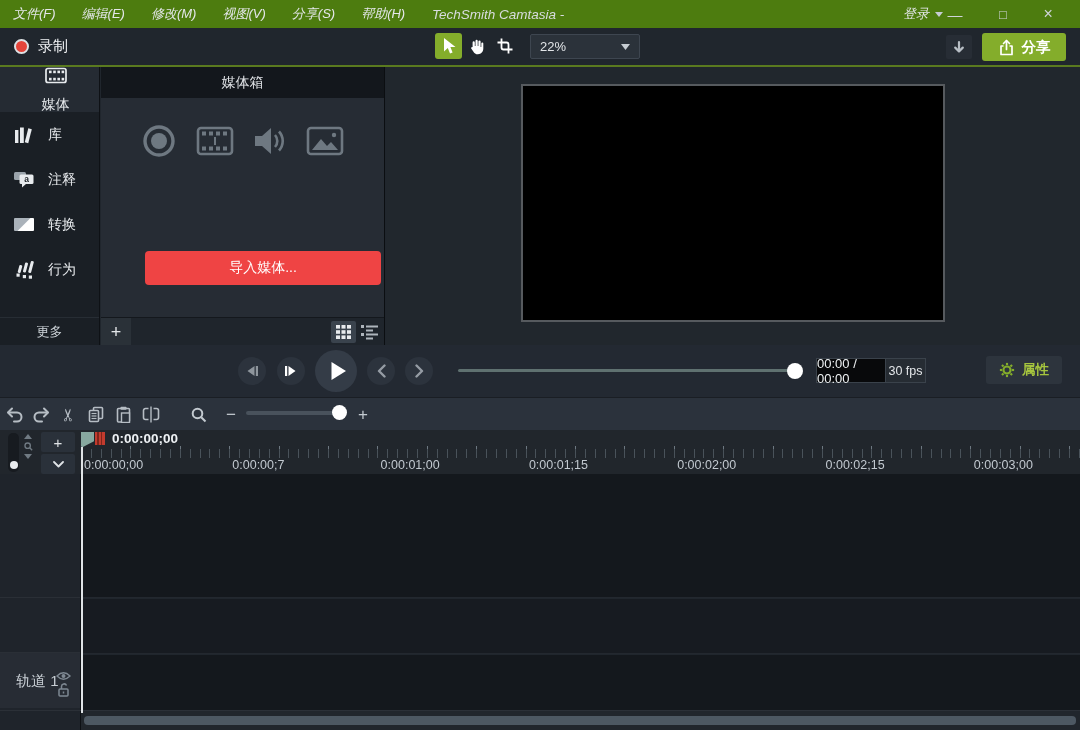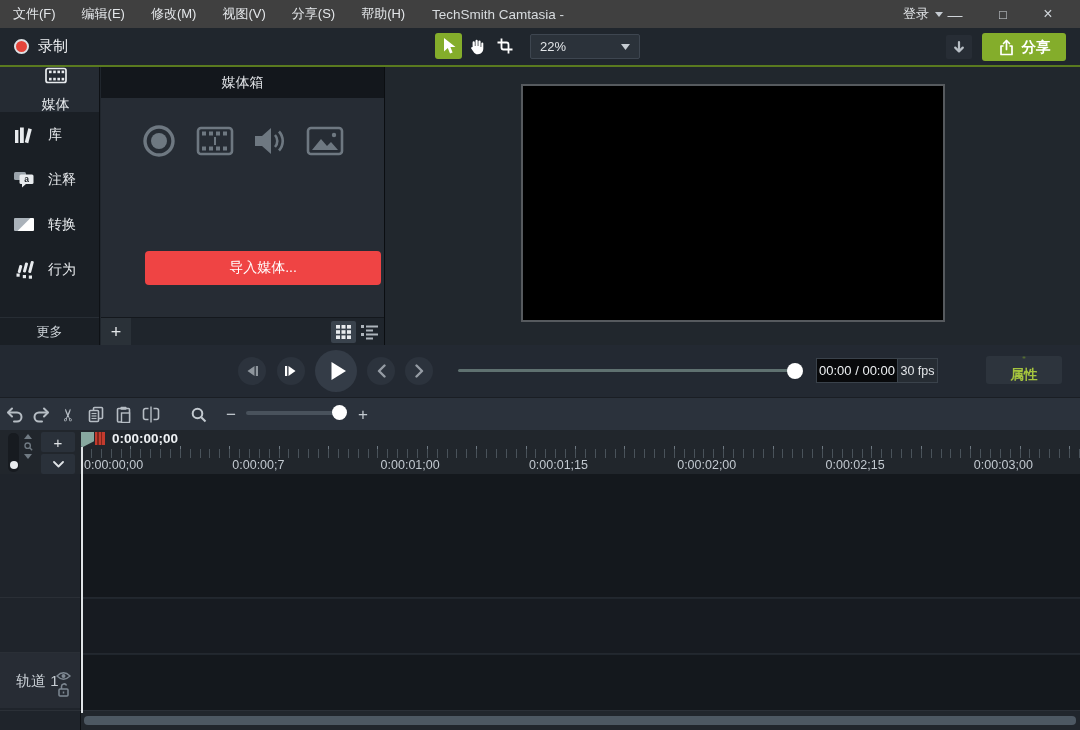--- a/index.html
+++ b/index.html
@@ -1,20 +1,20 @@
 <!DOCTYPE html>
 <html><head>
 <meta charset="utf-8">
 <style>
   html,body{margin:0;padding:0;background:#111;}
   *{box-sizing:border-box;font-family:"Liberation Sans","DejaVu Sans",sans-serif;}
   #app{position:relative;width:1080px;height:730px;background:#20262d;overflow:hidden;color:#dfe3e6;}
 
   
-  #menubar{position:absolute;left:0;top:0;width:1080px;height:28px;background:#404040;display:flex;align-items:center;}
+  #menubar{position:absolute;left:0;top:0;width:1080px;height:28px;background:#4d7c0f;display:flex;align-items:center;font-style:italic;}
   .menu-item{font-size:13px;color:#e4e7ea;padding:0 13px;height:28px;display:flex;align-items:center;cursor:default;}
   #win-title{position:absolute;left:432px;top:0;height:28px;display:flex;align-items:center;font-size:13.5px;color:#d8dcdf;}
   #login{position:absolute;left:886px;top:0;height:28px;display:flex;align-items:center;gap:6px;font-size:13px;color:#e4e7ea;margin-left:17px;}
   .win-btn{position:absolute;top:0;width:30px;height:28px;display:flex;align-items:center;justify-content:center;font-size:15px;color:#cfd4d9;}
   #btn-min{left:940px;}#btn-max{left:988px;font-size:13px;}#btn-close{left:1033px;font-size:16px;}
 
   
   #toolbar{position:absolute;left:0;top:28px;width:1080px;height:37px;background:#20262d;}
   #record-btn{position:absolute;left:8px;top:5px;height:27px;display:flex;align-items:center;gap:9px;padding:0 6px;}
   #record-dot{width:15px;height:15px;border-radius:50%;background:#e5443a;border:2px solid #dde1e4;}
@@ -50,23 +50,23 @@
   #canvas{position:absolute;left:386px;top:0;width:694px;height:278px;background:#21272d;}
   #preview{position:absolute;left:135px;top:17px;width:424px;height:238px;background:#000;border:2px solid #565a5e;}
 
   
   #playbar{position:absolute;left:0;top:345px;width:1080px;height:52px;background:#232932;}
   .pb-btn{position:absolute;width:28px;height:28px;top:12px;border-radius:50%;background:#2c333d;display:flex;align-items:center;justify-content:center;}
   #pb-play{width:42px;height:42px;top:5px;background:#343c47;}
   #pb-slider{position:absolute;left:458px;top:24px;width:342px;height:3px;background:#5f7170;border-radius:2px;}
   #pb-thumb{position:absolute;left:787px;top:18px;width:16px;height:16px;border-radius:50%;background:#fff;}
   #time-group{position:absolute;left:816px;top:13px;height:25px;display:flex;border:1px solid #3a424b;}
-  #time-box{width:80px;background:#08090b;display:flex;align-items:center;justify-content:center;font-size:13px;color:#eef1f3;}
+  #time-box{width:68px;background:#08090b;display:flex;align-items:center;justify-content:center;font-size:13px;color:#eef1f3;}
   #fps-box{width:40px;background:#262c33;border-left:1px solid #3a424b;display:flex;align-items:center;justify-content:center;font-size:12.5px;color:#e2e5e8;}
-  #props-btn{position:absolute;left:986px;top:11px;width:76px;height:28px;background:#2d343d;border-radius:3px;display:flex;align-items:center;justify-content:center;gap:7px;font-size:13.5px;color:#a5c43e;font-weight:bold;flex-direction:column;}
+  #props-btn{position:absolute;left:986px;top:11px;width:76px;height:28px;background:#2d343d;border-radius:3px;display:flex;align-items:center;justify-content:center;gap:7px;font-size:13.5px;color:#a5c43e;font-weight:bold;}
 
   
   #tl-toolbar{position:absolute;left:0;top:397px;width:1080px;height:33px;background:#2b323c;border-top:1px solid #1a1e24;}
   .tt-btn{position:absolute;top:4px;width:26px;height:25px;display:flex;align-items:center;justify-content:center;color:#b6bdc4;}
   .scissors{display:inline-block;transform:rotate(-90deg);font-size:17px;color:#b6bdc4;font-family:"DejaVu Sans",sans-serif;}
   #tt-zoomslider{position:absolute;left:246px;top:13px;width:100px;height:4px;background:#49525c;border-radius:2px;}
   #tt-zoomthumb{position:absolute;left:332px;top:7px;width:15px;height:15px;border-radius:50%;background:#fff;}
   .tt-sign{font-size:17px;color:#c3cad0;}
 
   

